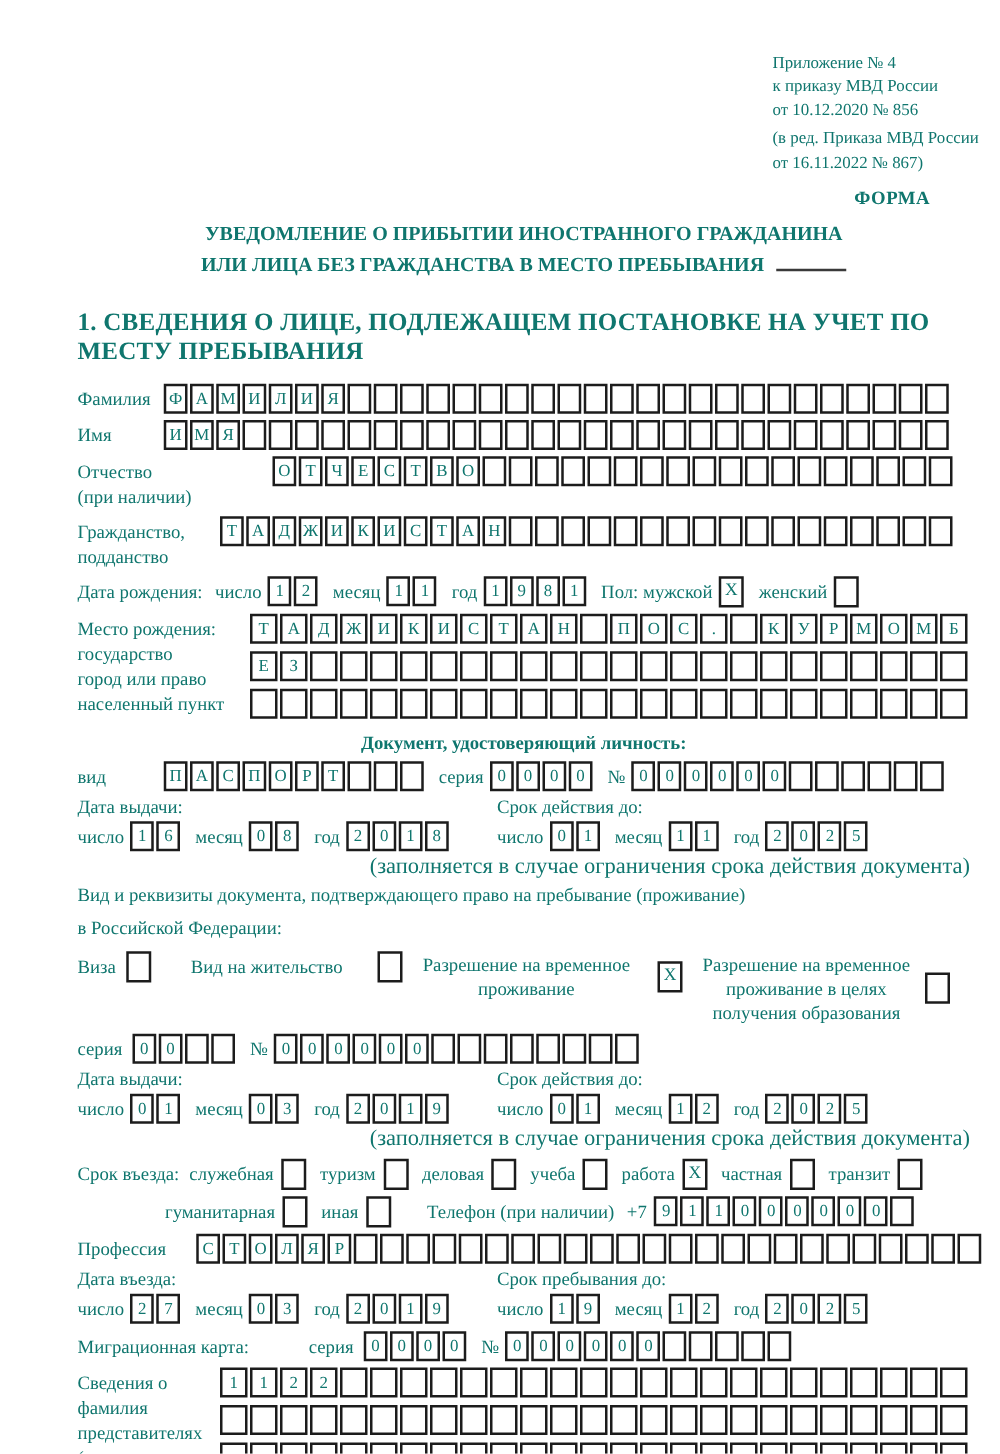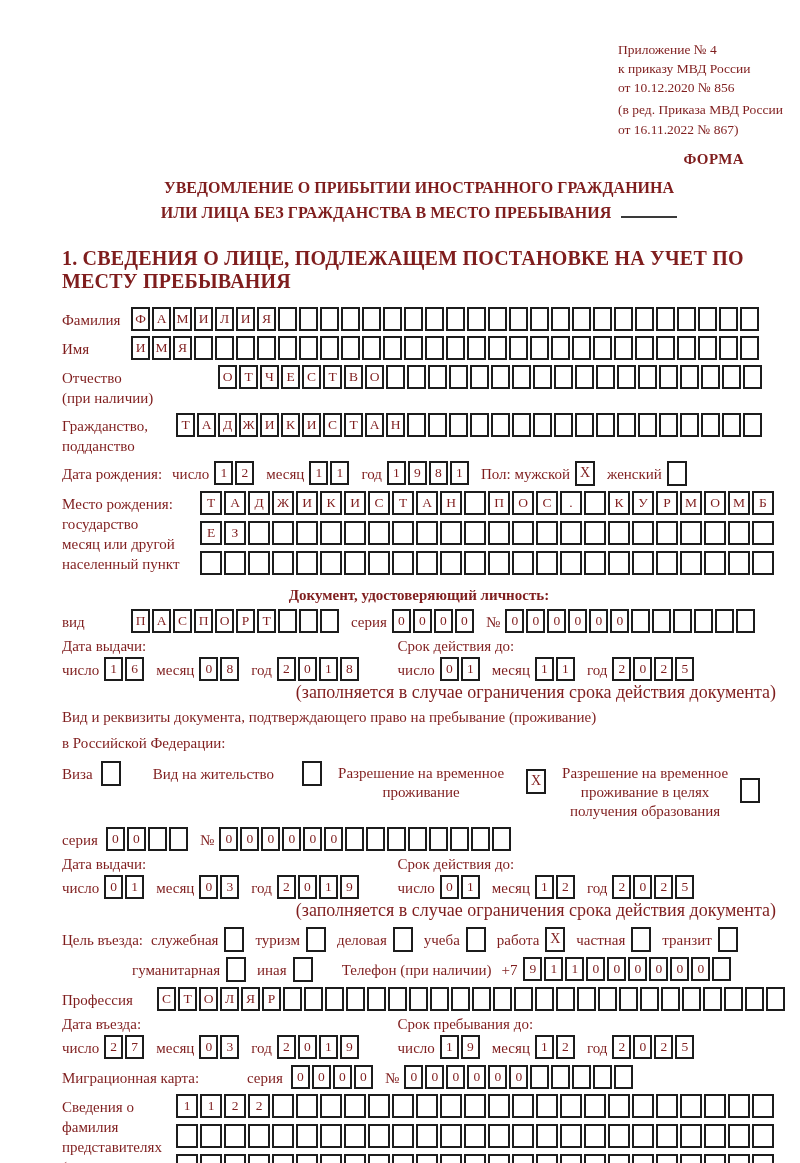--- a/index.html
+++ b/index.html
@@ -1,21 +1,21 @@
 <!DOCTYPE html>
 <html lang="ru"><head>
 <meta charset="utf-8">
 <style>
   html,body{margin:0;padding:0;background:#ffffff;}
   .page{
     position:relative;
     width:800px;height:1163px;
     box-sizing:border-box;
     padding:40px 24px 0 62px;
-    background:#ffffff;color:#7f1d1d;
+    background:#ffffff;color:#0f766e;
     font-family:"Liberation Serif","DejaVu Serif",serif;
     font-size:15px;
     overflow:hidden;
   }
   
   .annex{margin-left:556px;width:210px;font-size:13.5px;line-height:1.42;}
   .annex-amend{margin-top:3px;}
   .form-label{margin-top:12px;text-align:right;padding-right:32px;font-weight:bold;font-size:15px;letter-spacing:.4px;}
   
   .title{margin-top:8px;text-align:center;font-weight:bold;font-size:16px;line-height:1.55;}
@@ -136,21 +136,21 @@
       <span class="dword">Пол: мужской</span>
       <span class="cells"><span class="cell checkbox">X</span></span>
       <span class="dword">женский</span>
       <span class="cells"><span class="cell checkbox"></span></span>
     </div>
 
     <div class="frow">
       <span class="flabel w138 multi-line">
         <div>Место рождения:</div>
         <div>государство</div>
-        <div>месяц или другой</div>
+        <div>город или право</div>
         <div>населенный пункт</div>
       </span>
       <span class="stackrows">
         <span class="cells wide"><span class="cell wide">Т</span><span class="cell wide">А</span><span class="cell wide">Д</span><span class="cell wide">Ж</span><span class="cell wide">И</span><span class="cell wide">К</span><span class="cell wide">И</span><span class="cell wide">С</span><span class="cell wide">Т</span><span class="cell wide">А</span><span class="cell wide">Н</span><span class="cell wide"></span><span class="cell wide">П</span><span class="cell wide">О</span><span class="cell wide">С</span><span class="cell wide">.</span><span class="cell wide"></span><span class="cell wide">К</span><span class="cell wide">У</span><span class="cell wide">Р</span><span class="cell wide">М</span><span class="cell wide">О</span><span class="cell wide">М</span><span class="cell wide">Б</span></span>
         <span class="cells wide"><span class="cell wide">Е</span><span class="cell wide">З</span><span class="cell wide"></span><span class="cell wide"></span><span class="cell wide"></span><span class="cell wide"></span><span class="cell wide"></span><span class="cell wide"></span><span class="cell wide"></span><span class="cell wide"></span><span class="cell wide"></span><span class="cell wide"></span><span class="cell wide"></span><span class="cell wide"></span><span class="cell wide"></span><span class="cell wide"></span><span class="cell wide"></span><span class="cell wide"></span><span class="cell wide"></span><span class="cell wide"></span><span class="cell wide"></span><span class="cell wide"></span><span class="cell wide"></span><span class="cell wide"></span></span>
         <span class="cells wide"><span class="cell wide"></span><span class="cell wide"></span><span class="cell wide"></span><span class="cell wide"></span><span class="cell wide"></span><span class="cell wide"></span><span class="cell wide"></span><span class="cell wide"></span><span class="cell wide"></span><span class="cell wide"></span><span class="cell wide"></span><span class="cell wide"></span><span class="cell wide"></span><span class="cell wide"></span><span class="cell wide"></span><span class="cell wide"></span><span class="cell wide"></span><span class="cell wide"></span><span class="cell wide"></span><span class="cell wide"></span><span class="cell wide"></span><span class="cell wide"></span><span class="cell wide"></span><span class="cell wide"></span></span>
       </span>
     </div>
 
     <div class="center-heading">Документ, удостоверяющий личность:</div>
@@ -254,21 +254,21 @@
           <span class="dword">месяц</span>
           <span class="cells"><span class="cell">1</span><span class="cell">2</span></span>
           <span class="dword">год</span>
           <span class="cells"><span class="cell">2</span><span class="cell">0</span><span class="cell">2</span><span class="cell">5</span></span>
         </div>
       </div>
     </div>
     <div class="note right">(заполняется в случае ограничения срока действия документа)</div>
 
     <div class="frow mt6">
-      <span class="flabel">Цель въезда:</span>
+      <span class="flabel">Срок въезда:</span>
       <span class="spacer pgap1"></span>
       <span class="optrow">
           <span class="opt">
             <span class="opt-label">служебная</span>
             <span class="cell checkbox"></span>
           </span>
           <span class="opt">
             <span class="opt-label">туризм</span>
             <span class="cell checkbox"></span>
           </span>

